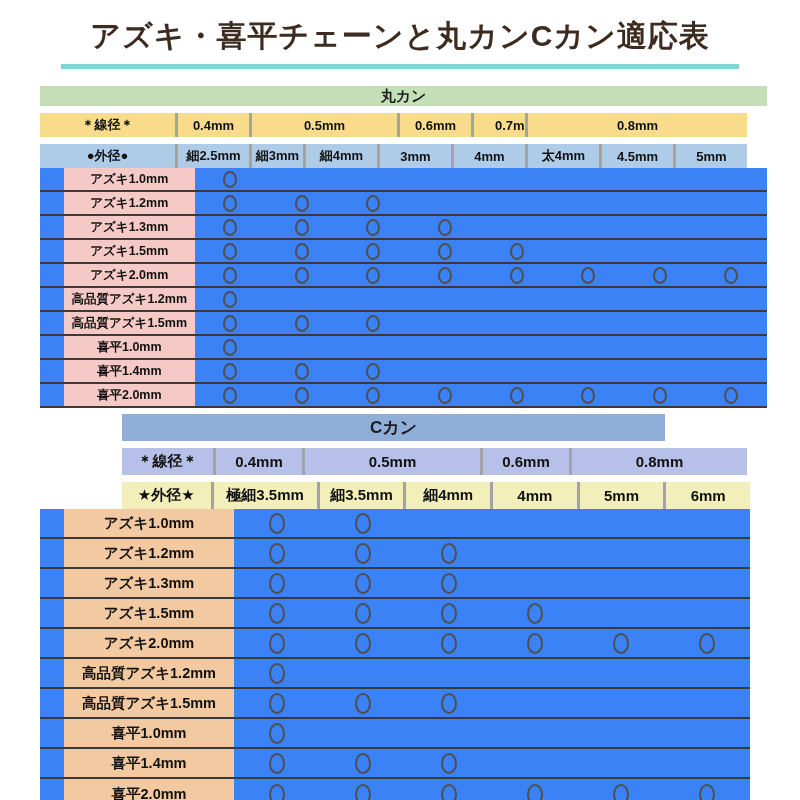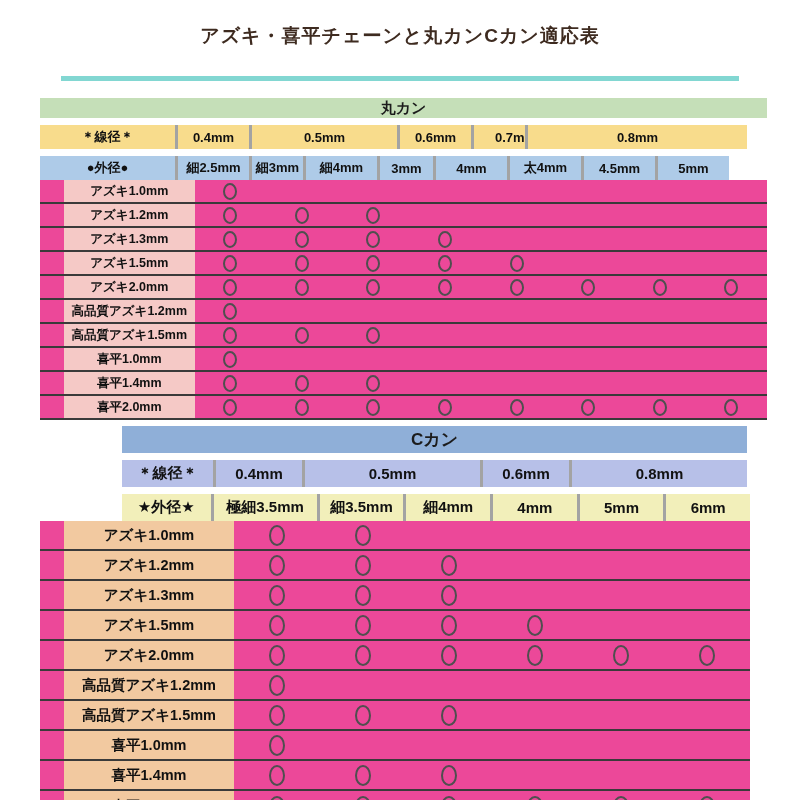--- a/index.html
+++ b/index.html
@@ -8,41 +8,41 @@
     font-family:"Liberation Sans","DejaVu Sans",sans-serif;
     color:#111;
   }
   .page{position:relative;width:800px;height:800px;background:#fff;}
 
   
   .title-wrap{
     margin:16px auto 0;
     width:678px;
     text-align:center;
-    font-size:19px;
+    font-size:30px;
     font-weight:bold;
     line-height:40px;
     letter-spacing:1px;
     color:var(--title-text,#3e2b20);
     border-bottom:5px solid var(--title-underline,#82d7d2);
-    padding-bottom:20px;
+    padding-bottom:8px;
     white-space:nowrap;
   }
 
   
   .tbl{margin-left:40px;}
   #t-maru{margin-top:17px;width:727px;}
   #t-c{margin-top:6px;width:710px;}
 
   .band{
     display:flex;align-items:center;justify-content:center;
     font-weight:bold;color:#1c1c1c;
   }
   #t-maru .band{width:727px;height:20px;font-size:15px;background:var(--t1-band,#c5dfb8);}
-  #t-c   .band{width:625px;height:27px;font-size:17px;background:var(--t2-band,#8fafd8);margin-left:82px;}
+  #t-c   .band{width:543px;height:27px;font-size:17px;background:var(--t2-band,#8fafd8);margin-left:82px;}
 
   .hrow{display:flex;margin-top:7px;}
   #t-maru .hrow{height:24px;font-size:13px;}
   #t-c   .hrow{height:27px;font-size:15px;margin-left:82px;}
 
   .hcell{
     display:flex;align-items:center;justify-content:center;
     font-weight:bold;box-sizing:border-box;
     border-left:3px solid #a3a3a3;
     white-space:nowrap;
@@ -52,21 +52,21 @@
   #t-c   .hlabel{width:91px;}
 
   #t-maru .wire{background:var(--t1-wire,#f8dc8c);}
   #t-maru .outer{background:var(--t1-outer,#aecbe8);}
   #t-c .wire{background:var(--t2-wire,#b7c0e8);}
   #t-c .outer{background:var(--t2-outer,#f2efba);}
 
   .drow{
     display:flex;box-sizing:border-box;
     border-bottom:2px solid var(--separator,#3a3a3a);
-    background:#ec4899;
+    background:#3b82f6;
     padding-left:24px;
   }
   #t-maru .drow{height:24px;}
   #t-c   .drow{height:30px;}
   #t-c   .drow:last-child{border-bottom:none;}
 
   .dlabel{
     display:flex;align-items:center;justify-content:center;
     font-weight:bold;white-space:nowrap;
   }
@@ -101,21 +101,21 @@
         <div class="hcell wire" style="width: 148px;">0.5mm</div>
         <div class="hcell wire" style="width: 74px;">0.6mm</div>
         <div class="hcell wire" style="width: 54px; padding-left: 32px;">0.7mm</div>
         <div class="hcell wire" style="width: 222px;">0.8mm</div>
       </div>
       <div class="hrow">
         <div class="hcell hlabel outer">●外径●</div>
         <div class="hcell outer" style="width: 74px;">細2.5mm</div>
         <div class="hcell outer" style="width: 54px;">細3mm</div>
         <div class="hcell outer" style="width: 74px;">細4mm</div>
-        <div class="hcell outer" style="width: 56px;">3mm</div>
+        <div class="hcell outer" style="width: 74px;">3mm</div>
         <div class="hcell outer" style="width: 74px;">4mm</div>
         <div class="hcell outer" style="width: 74px;">太4mm</div>
         <div class="hcell outer" style="width: 74px;">4.5mm</div>
         <div class="hcell outer" style="width: 74px;">5mm</div>
       </div>
       <div class="drow">
         <div class="dlabel">アズキ1.0mm</div>
         <div class="slot">
           <span class="circ"></span>
         </div>

